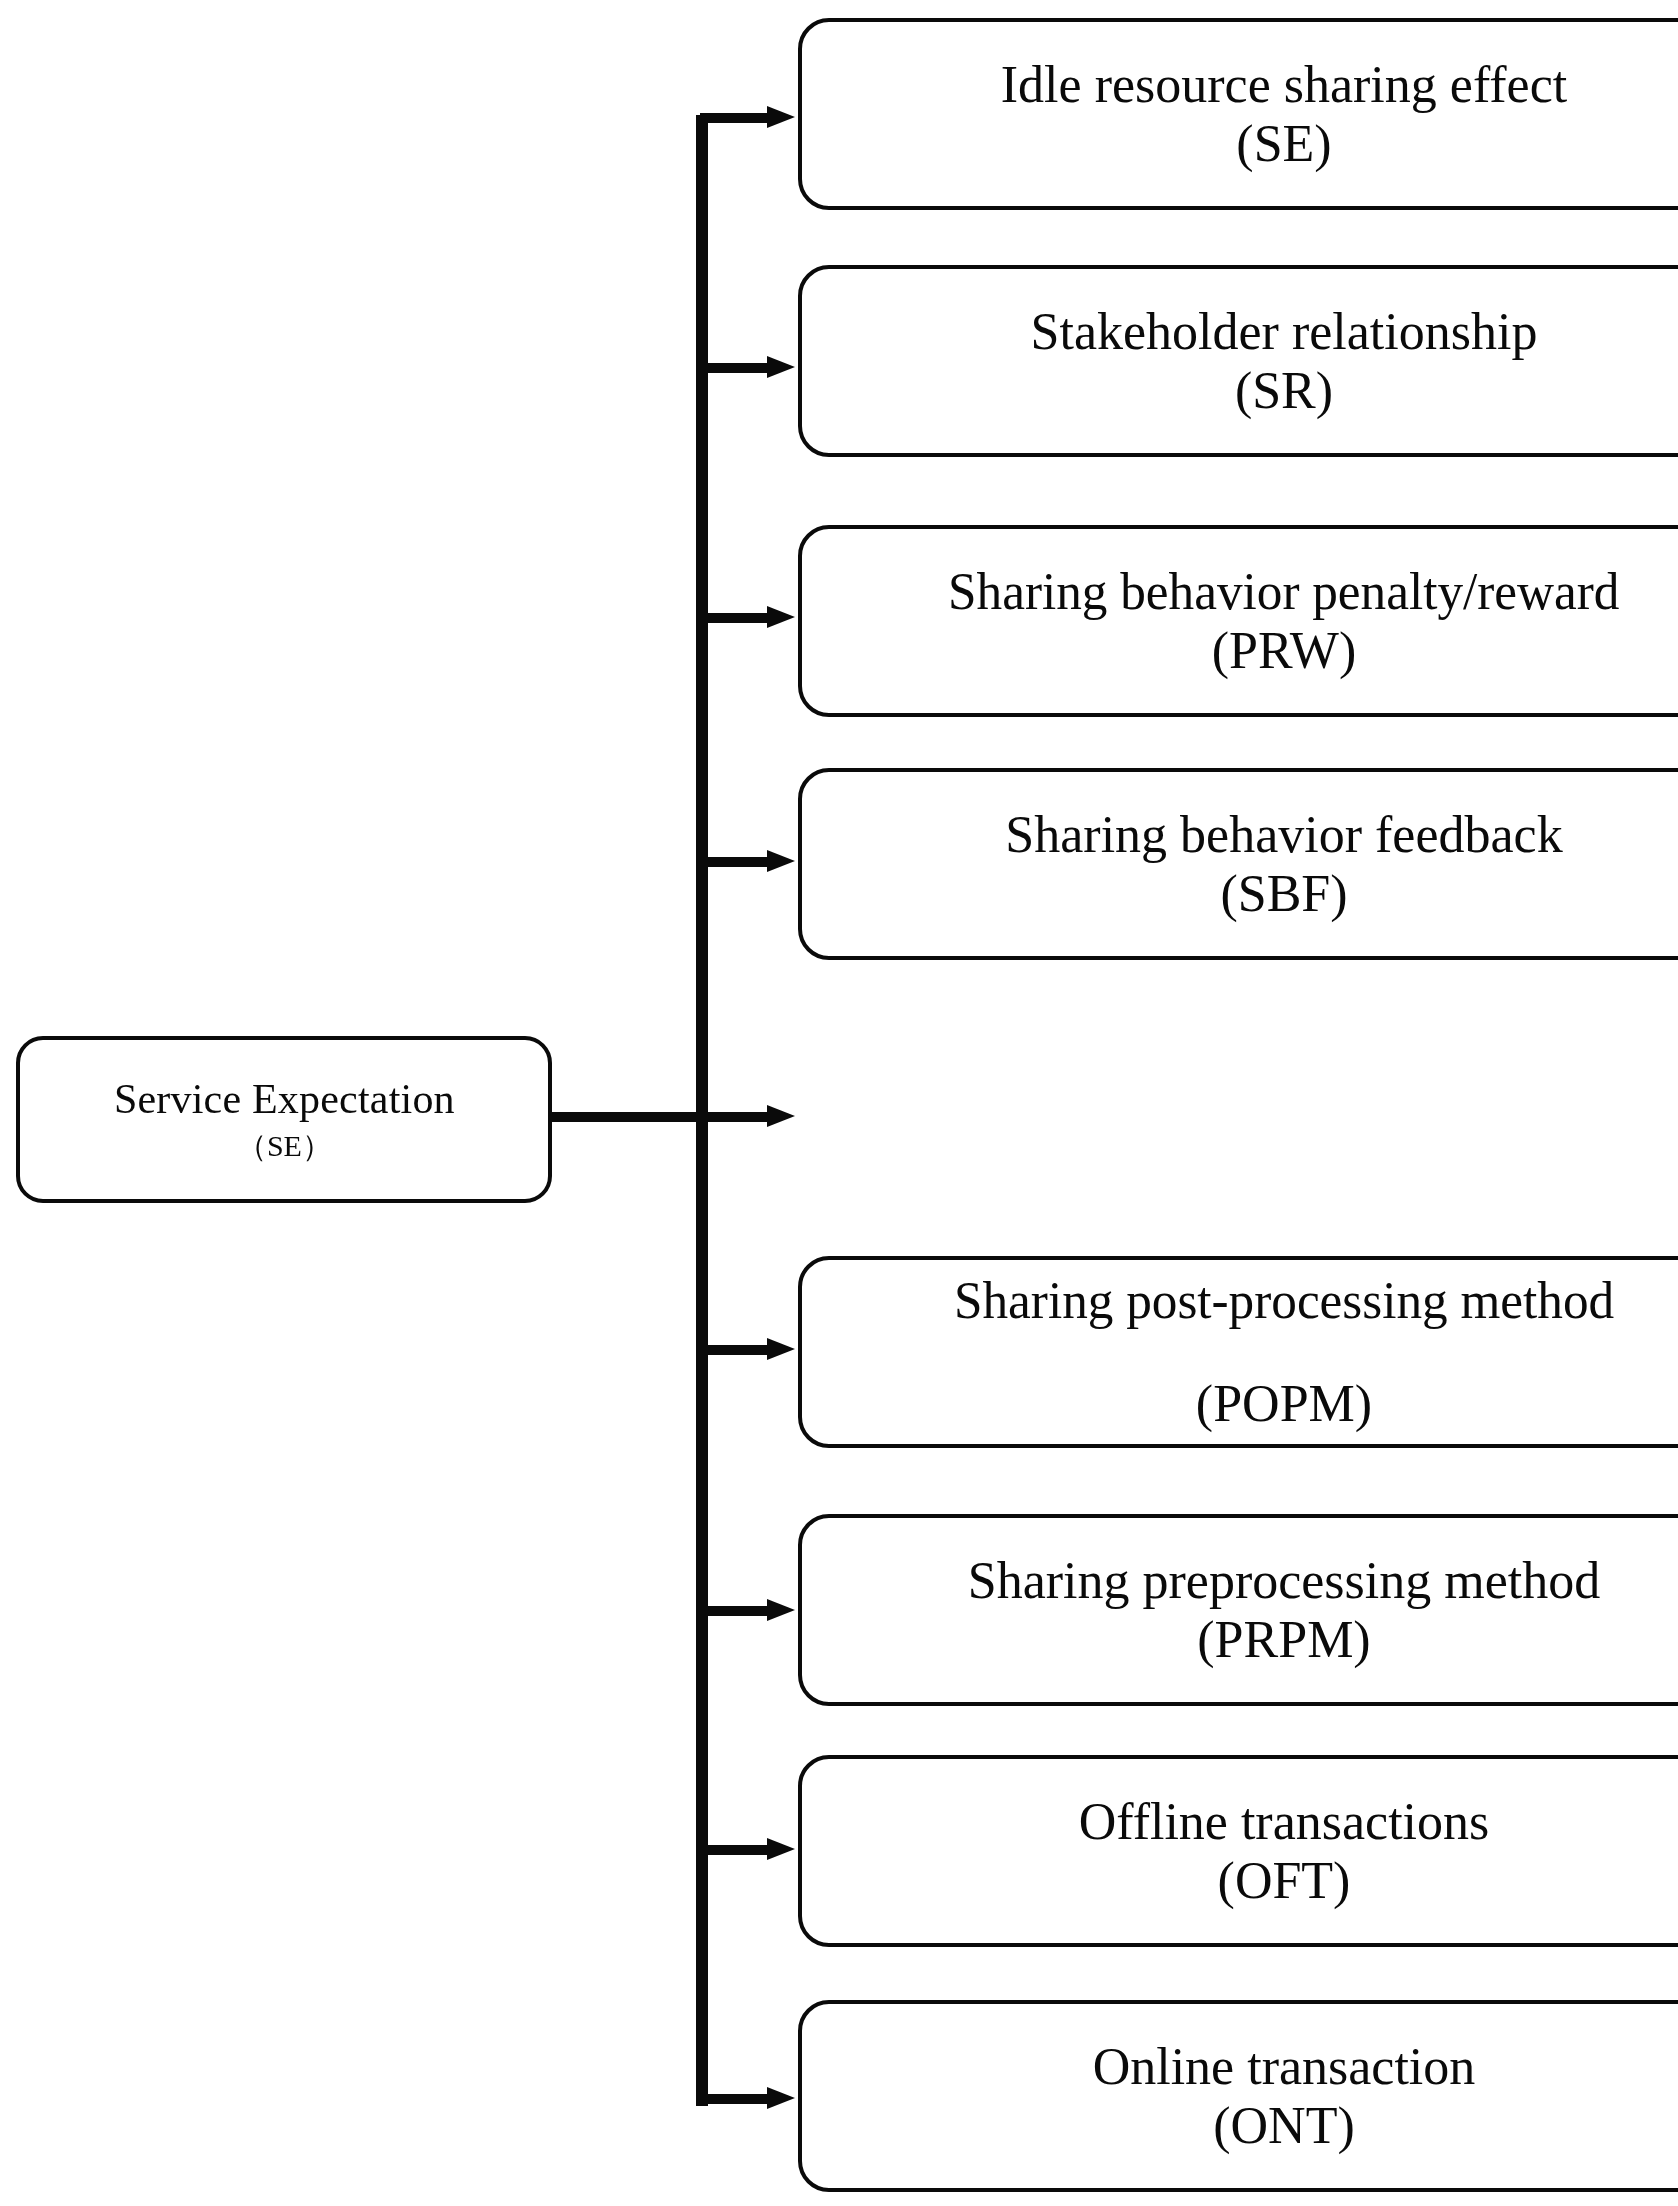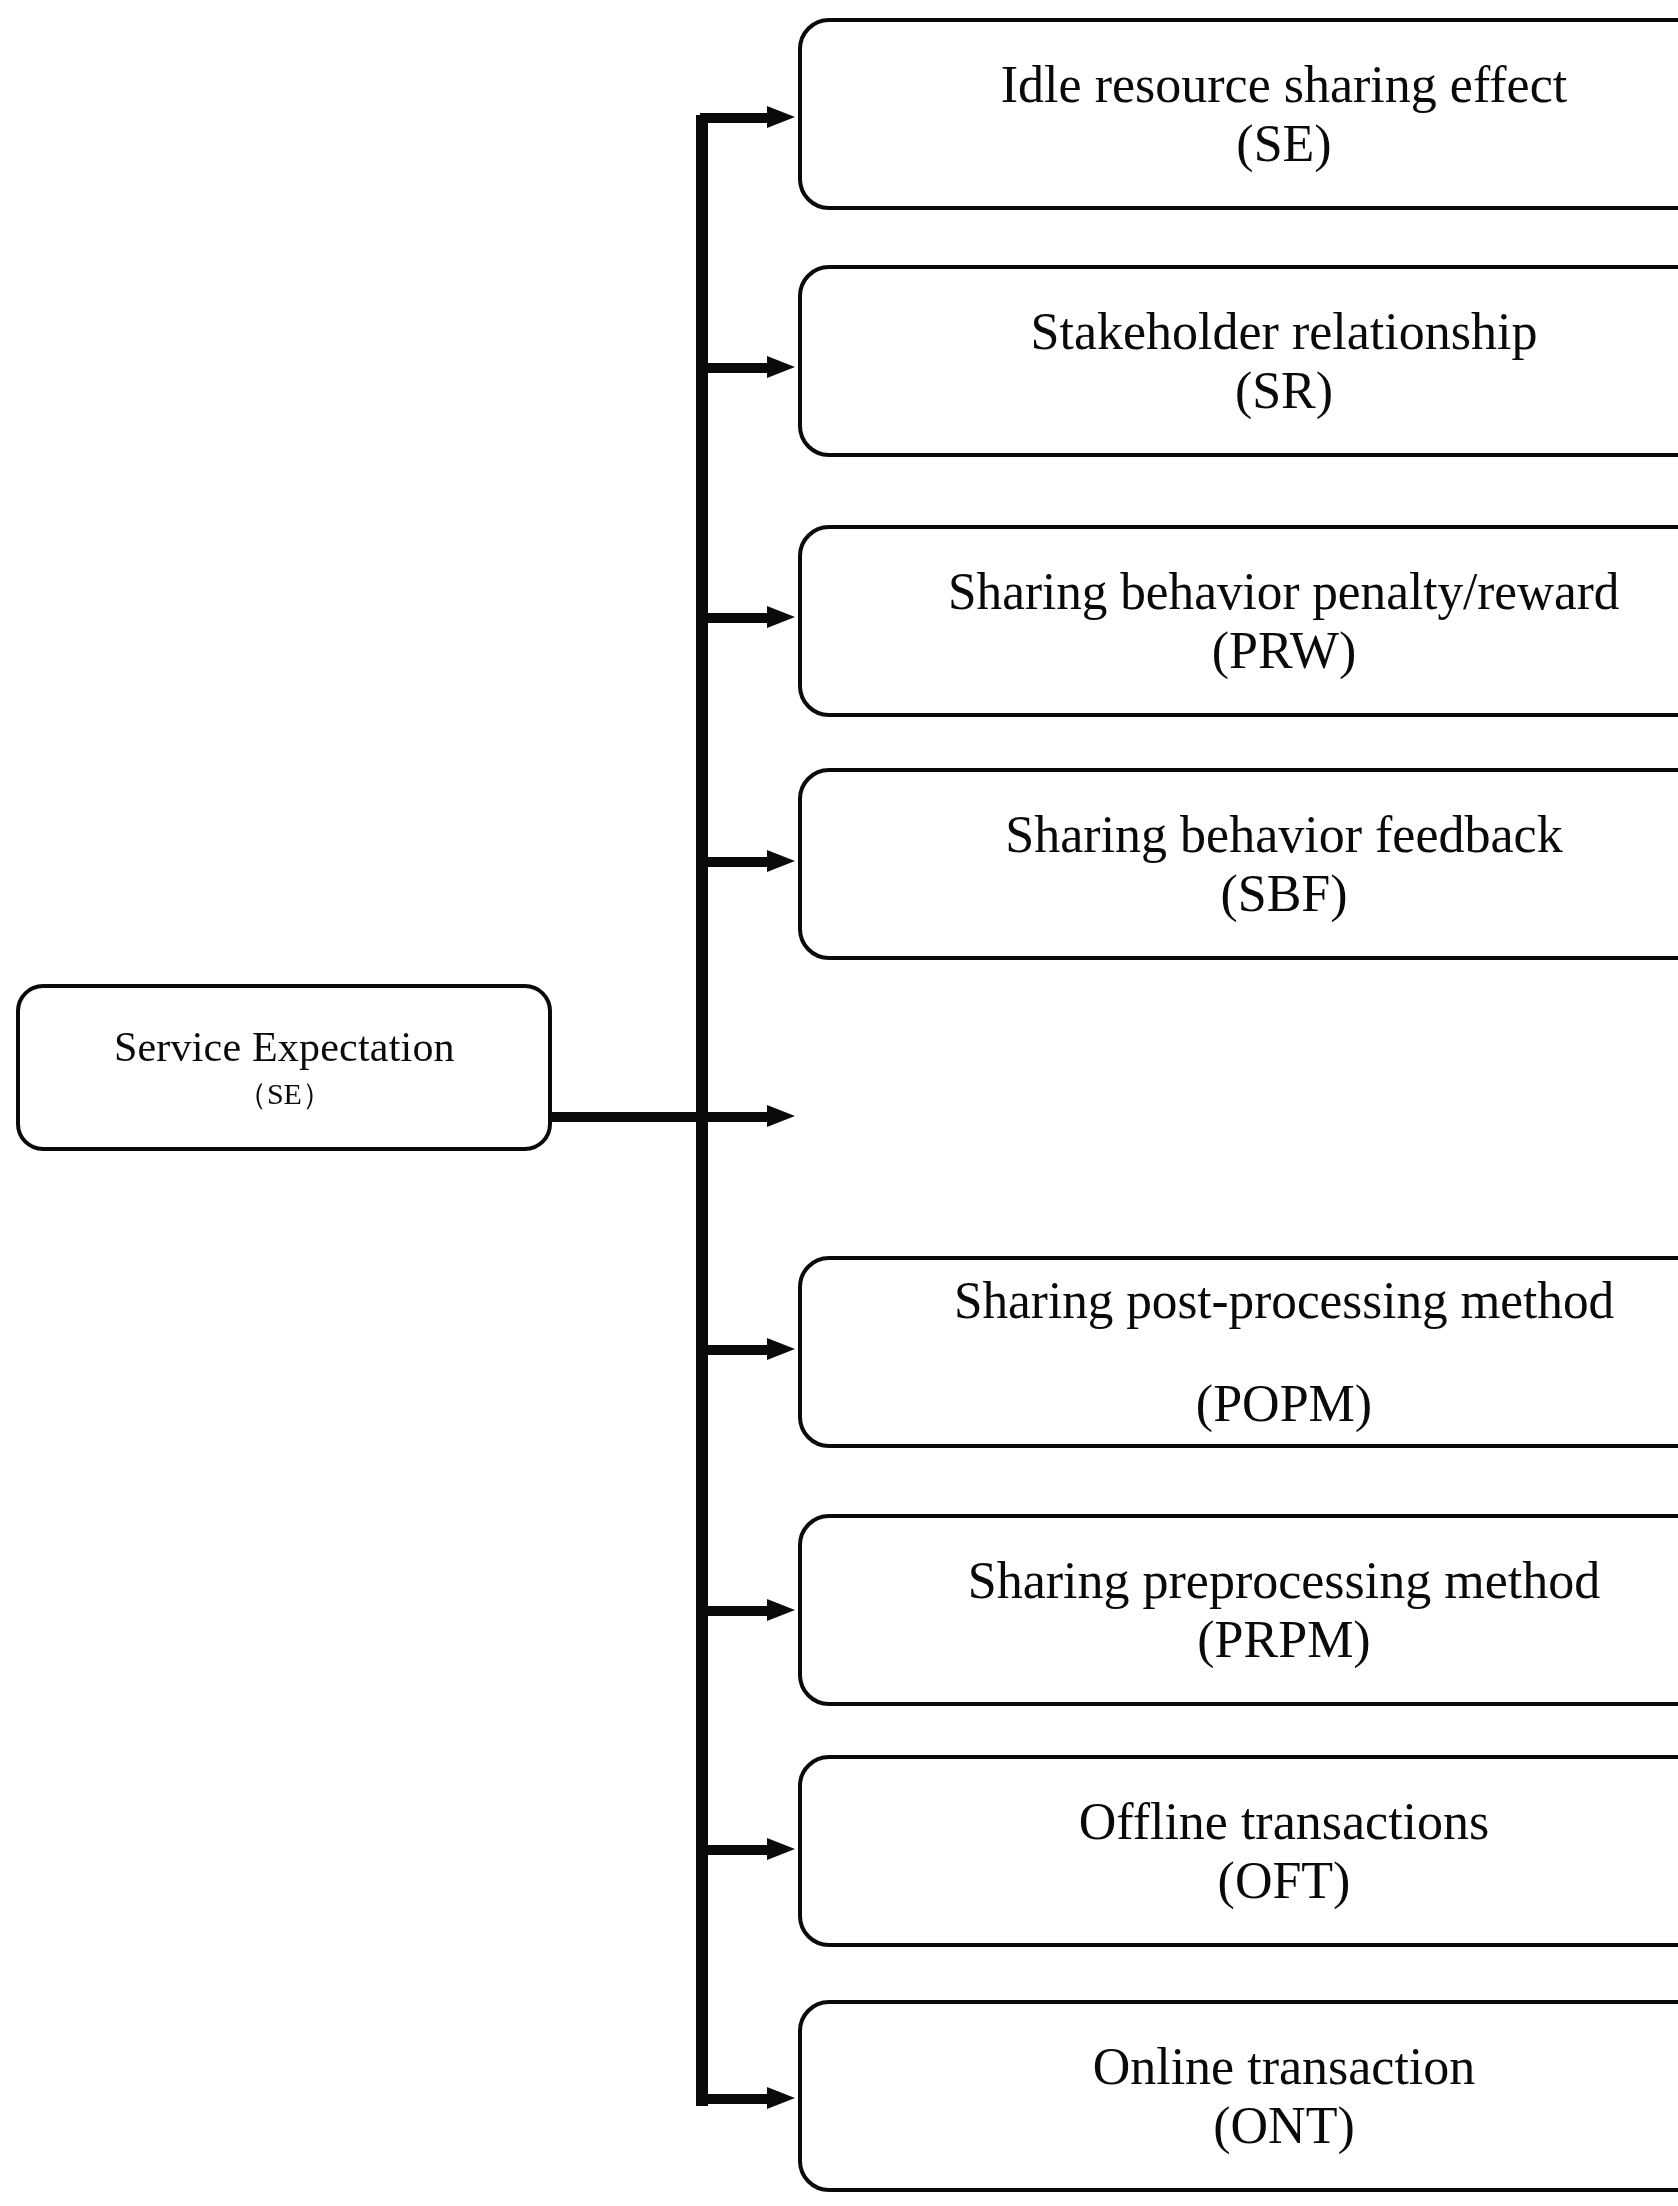--- a/index.html
+++ b/index.html
@@ -32,21 +32,21 @@
     line-height: 1.14;
   }
   .node .line1,
   .node .line2 {
     display: block;
     white-space: nowrap;
   }
   
   #node-root {
     left: 16.4px;
-    top: 984px;
+    top: 1036px;
     width: 536px;
     height: 167px;
     border-radius: 27px;
     border-width: 4.5px;
     text-align: right;
   }
   #node-root .line1 {
     font-size: 42px;
     letter-spacing: 0.2px;
   }

